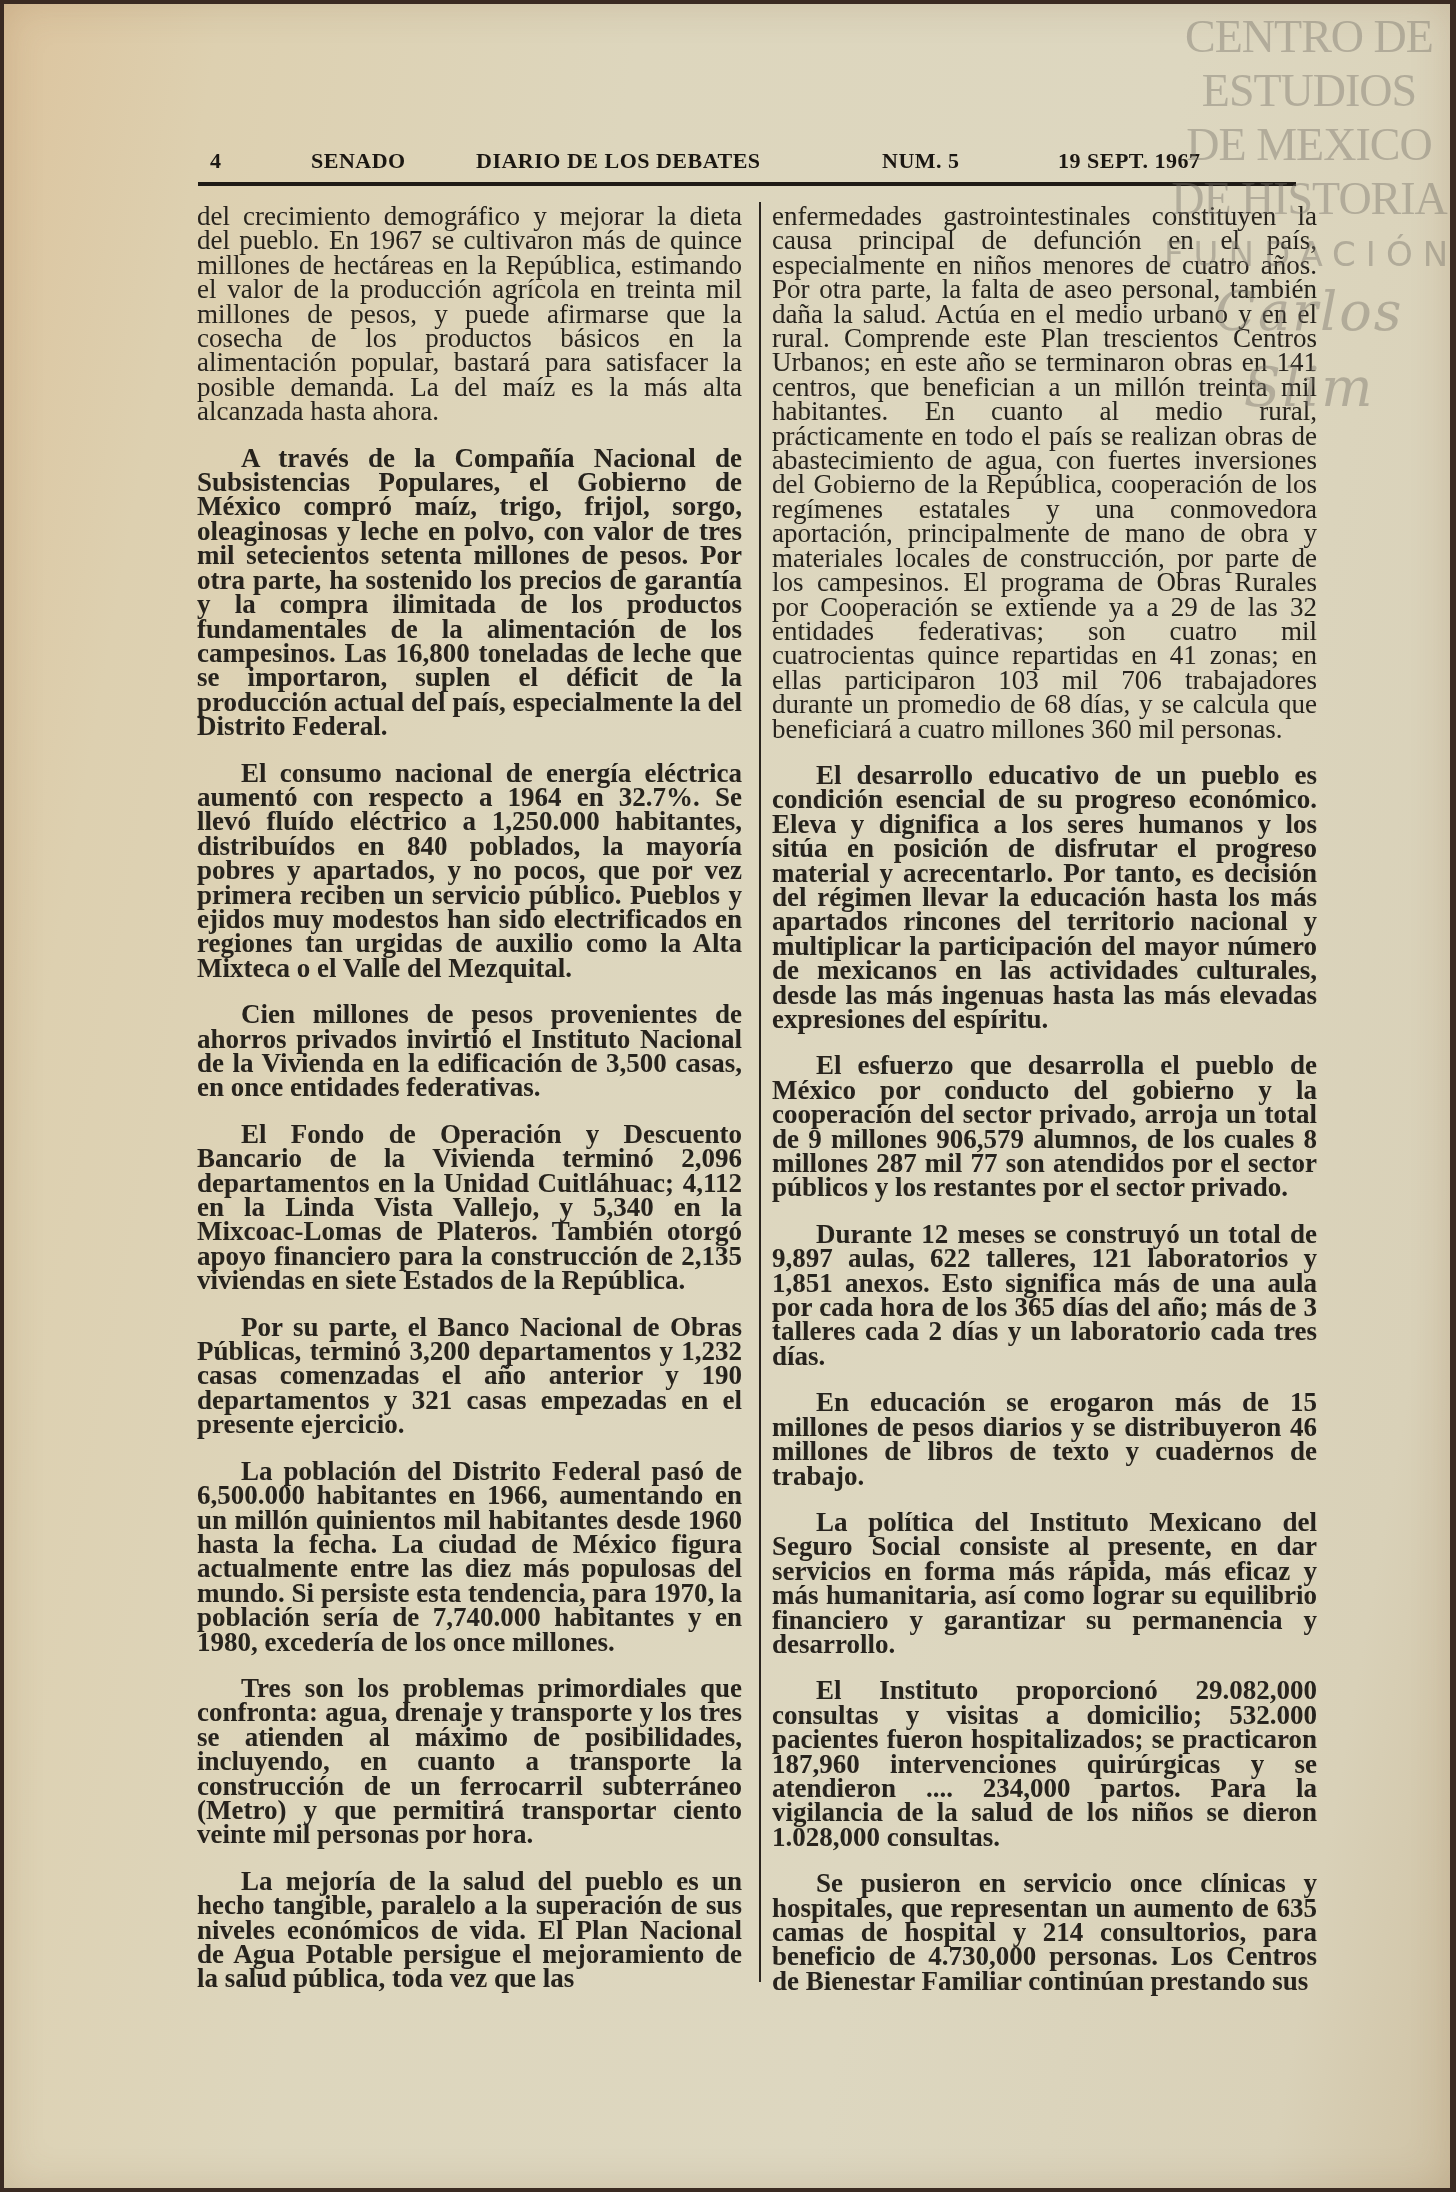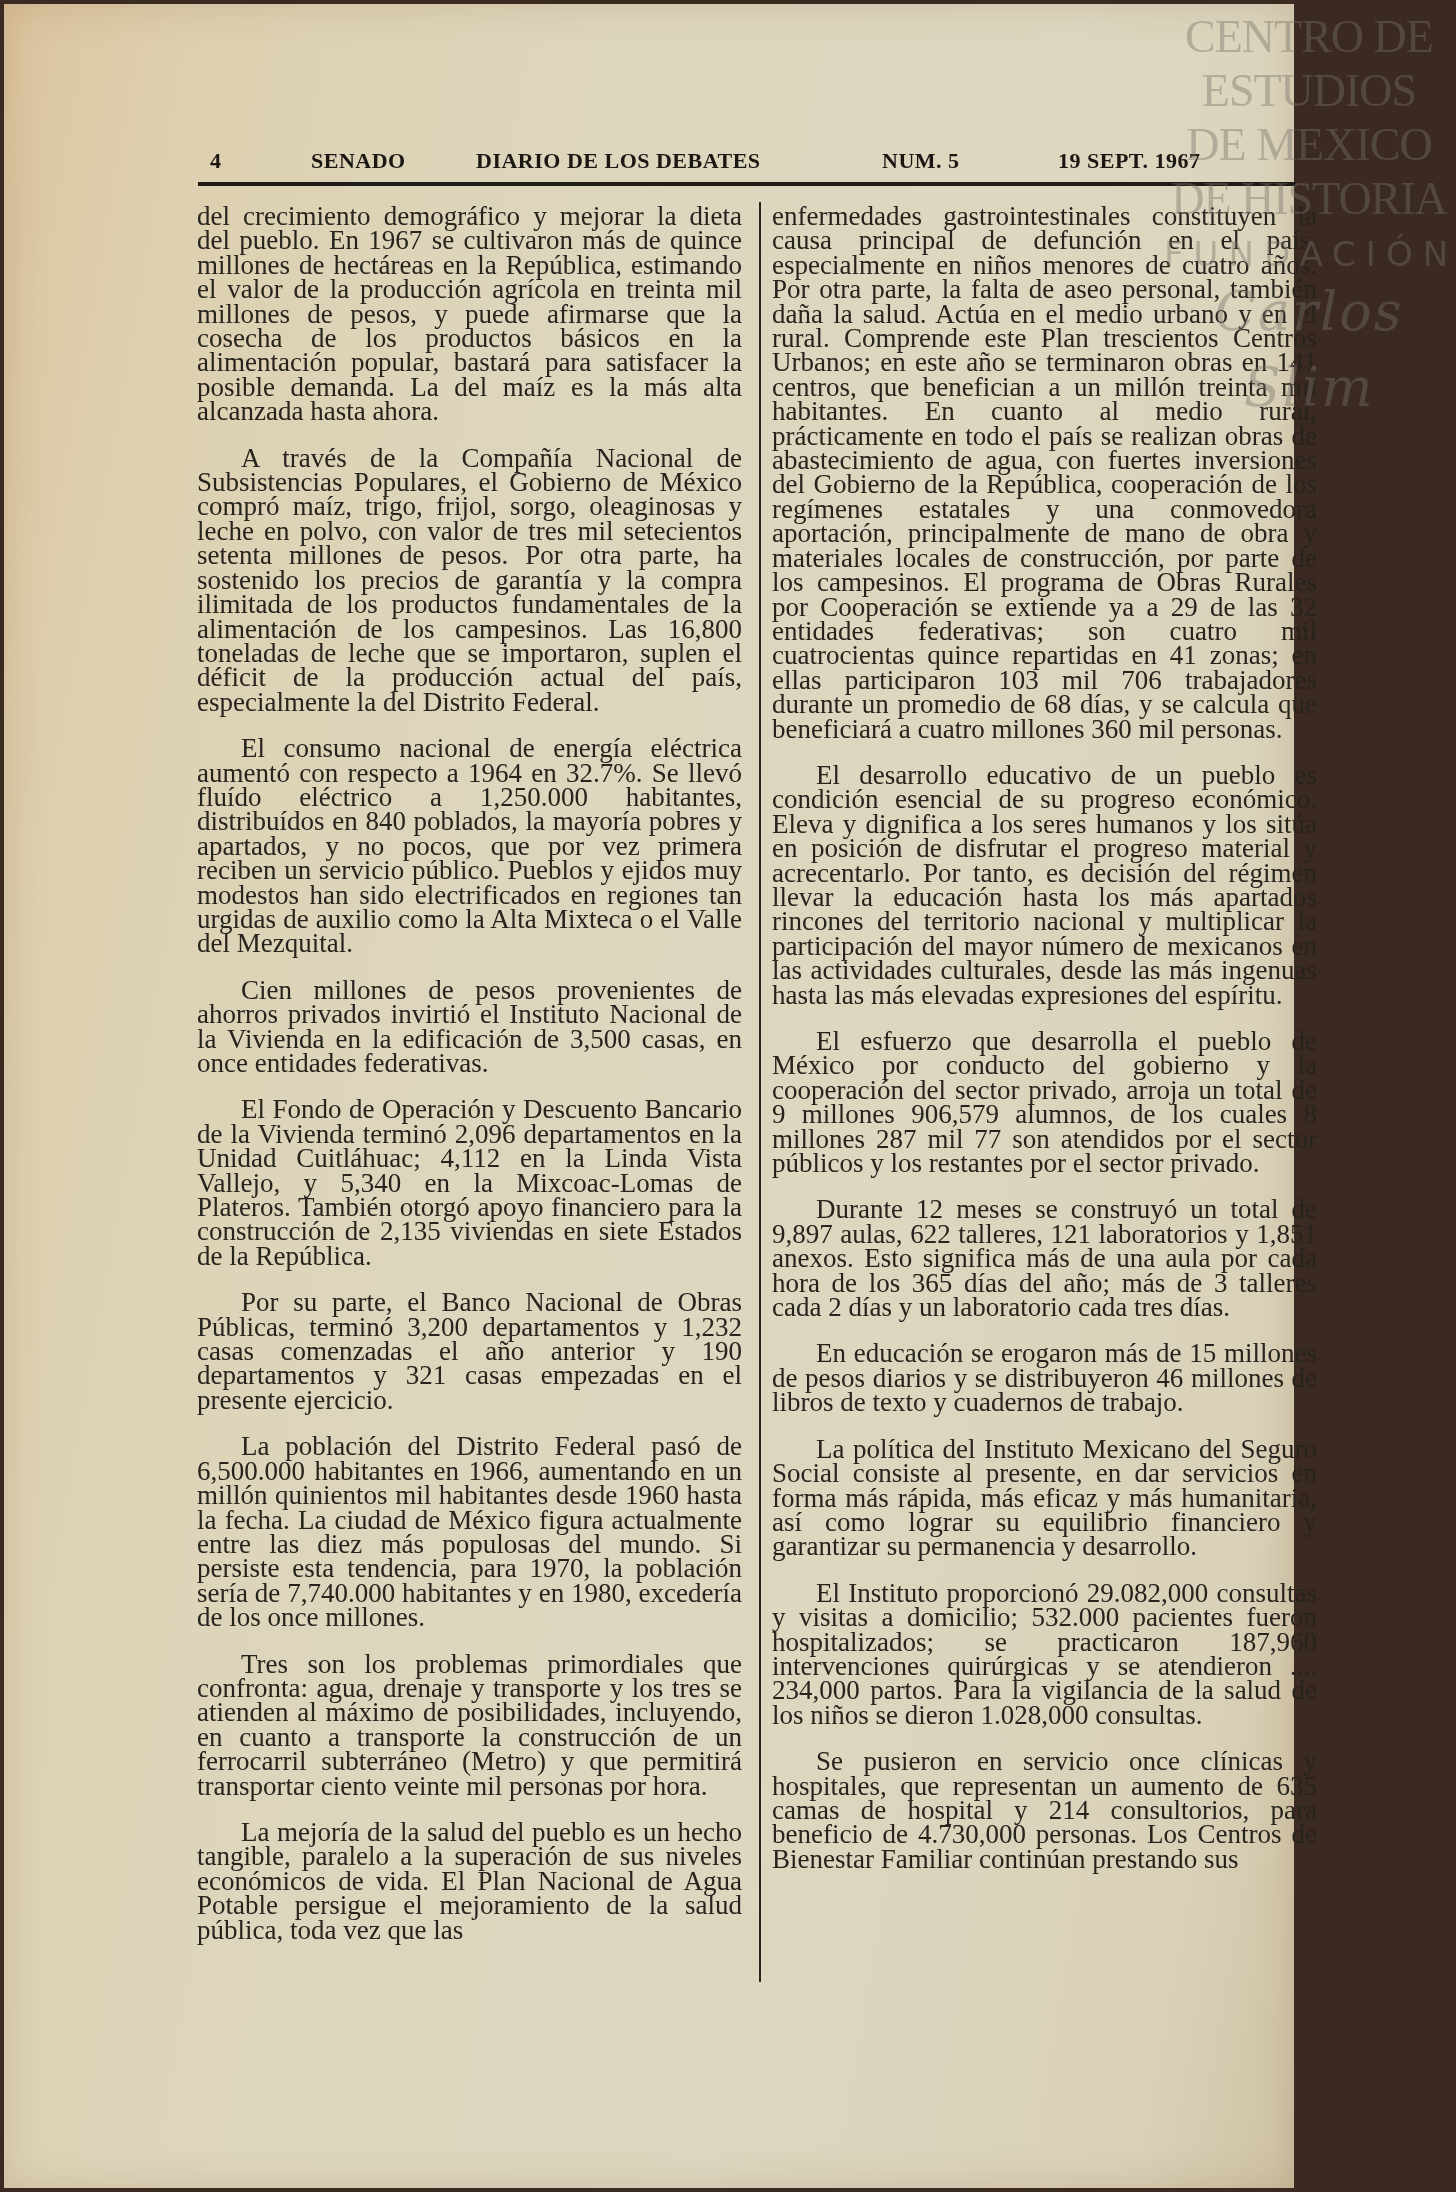--- a/index.html
+++ b/index.html
@@ -2,21 +2,21 @@
 <html><head>
 <meta charset="utf-8">
 <style>
   html, body { margin: 0; padding: 0; }
   body {
     width: 1456px; height: 2192px; overflow: hidden;
     background: #3a2a22;
     font-family: "Liberation Serif", "DejaVu Serif", serif;
   }
   .page {
-    position: absolute; left: 4px; top: 4px; width: 1290px; height: 2184px;
+    position: absolute; left: 4px; top: 4px; width: 1446px; height: 2184px;
     background: linear-gradient(100deg, #dcc49e 0%, #ddd0b0 12%, #ddd6bd 35%, #ddd7c0 65%, #d9d1b8 90%, #cfc2a4 100%);
     box-shadow: inset 0 0 40px rgba(120,80,40,0.18);
   }
   .watermark {
     position: absolute; left: 1160px; top: 6px; width: 290px;
     color: rgba(120,115,105,0.42); text-align: center;
     font-family: "Liberation Serif", serif; font-size: 46px; line-height: 54px;
     letter-spacing: -1px; pointer-events: none; z-index: 5;
   }
   .watermark .fund {
@@ -43,21 +43,21 @@
     background: #1f1b16;
   }
   .col {
     position: absolute; top: 200px; width: 545px;
     font-size: 27px; line-height: 24.4px; color: #27231d;
     text-align: justify; hyphens: none;
   }
   .col-left { left: 193px; }
   .col-right { left: 768px; }
   .col p { margin: 0 0 22px 0; text-indent: 0; }
-  .col p.ind { text-indent: 44px; }
+  .col p.ind { text-indent: 44px; font-weight: bold; }
   .divider {
     position: absolute; left: 755px; top: 198px; width: 2px; height: 1780px;
     background: #2a251f;
   }
 </style>
 </head>
 <body>
 
 <div class="page">
 

